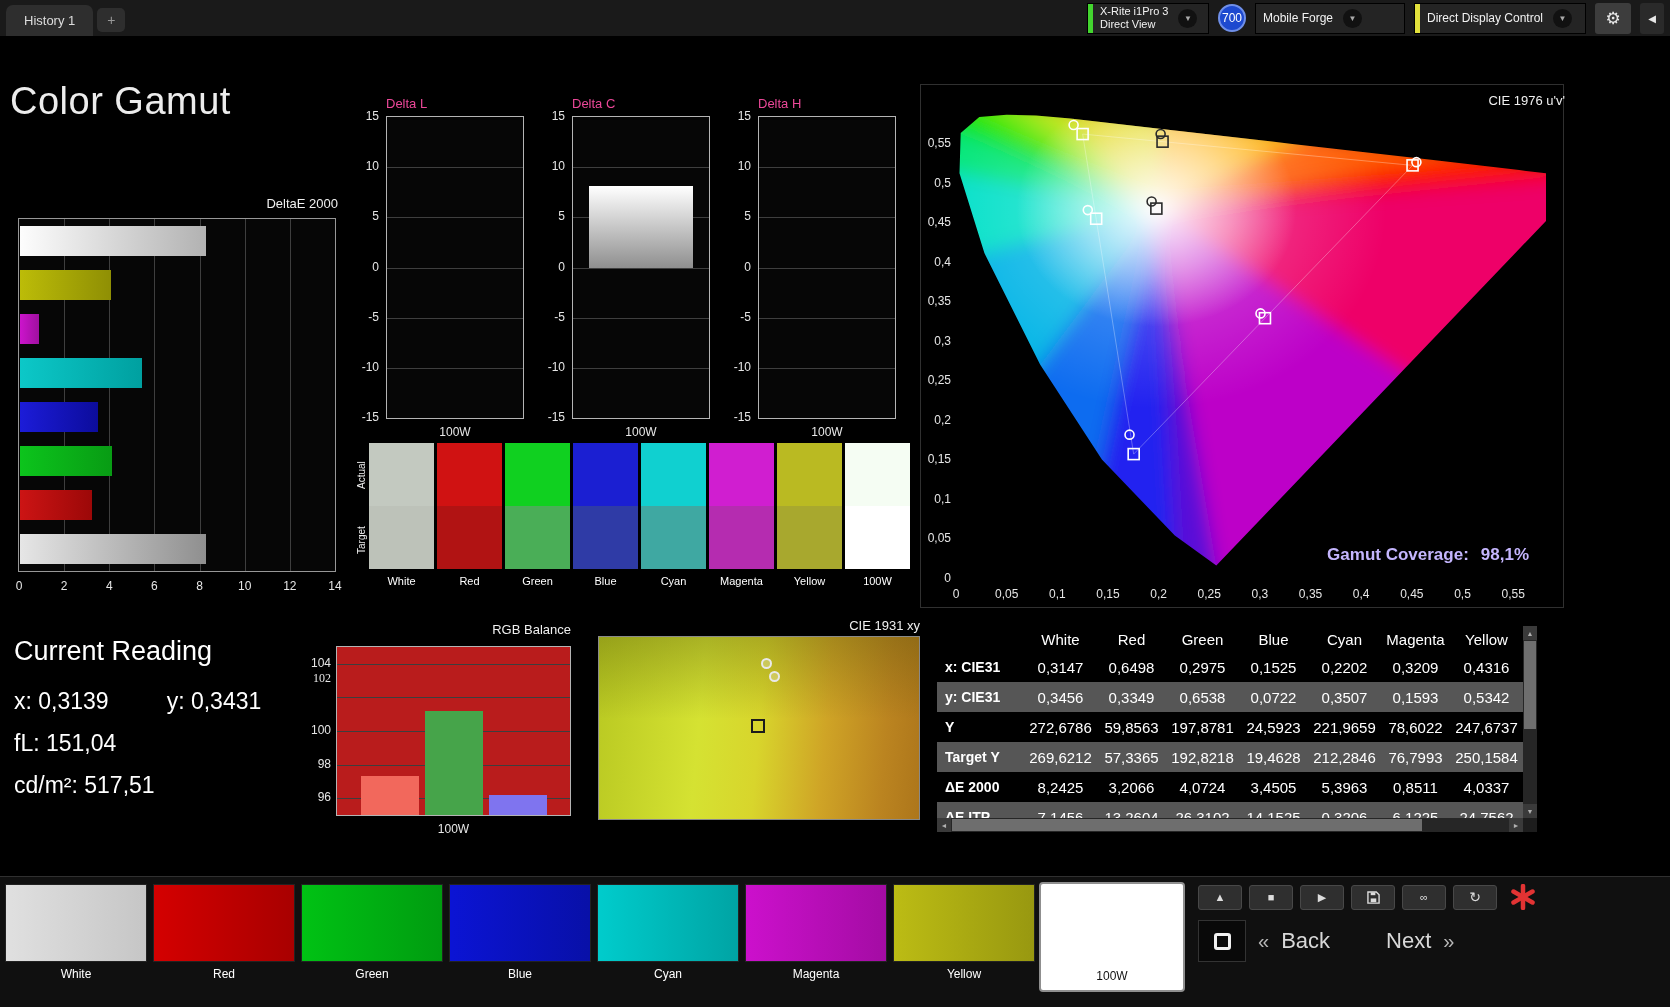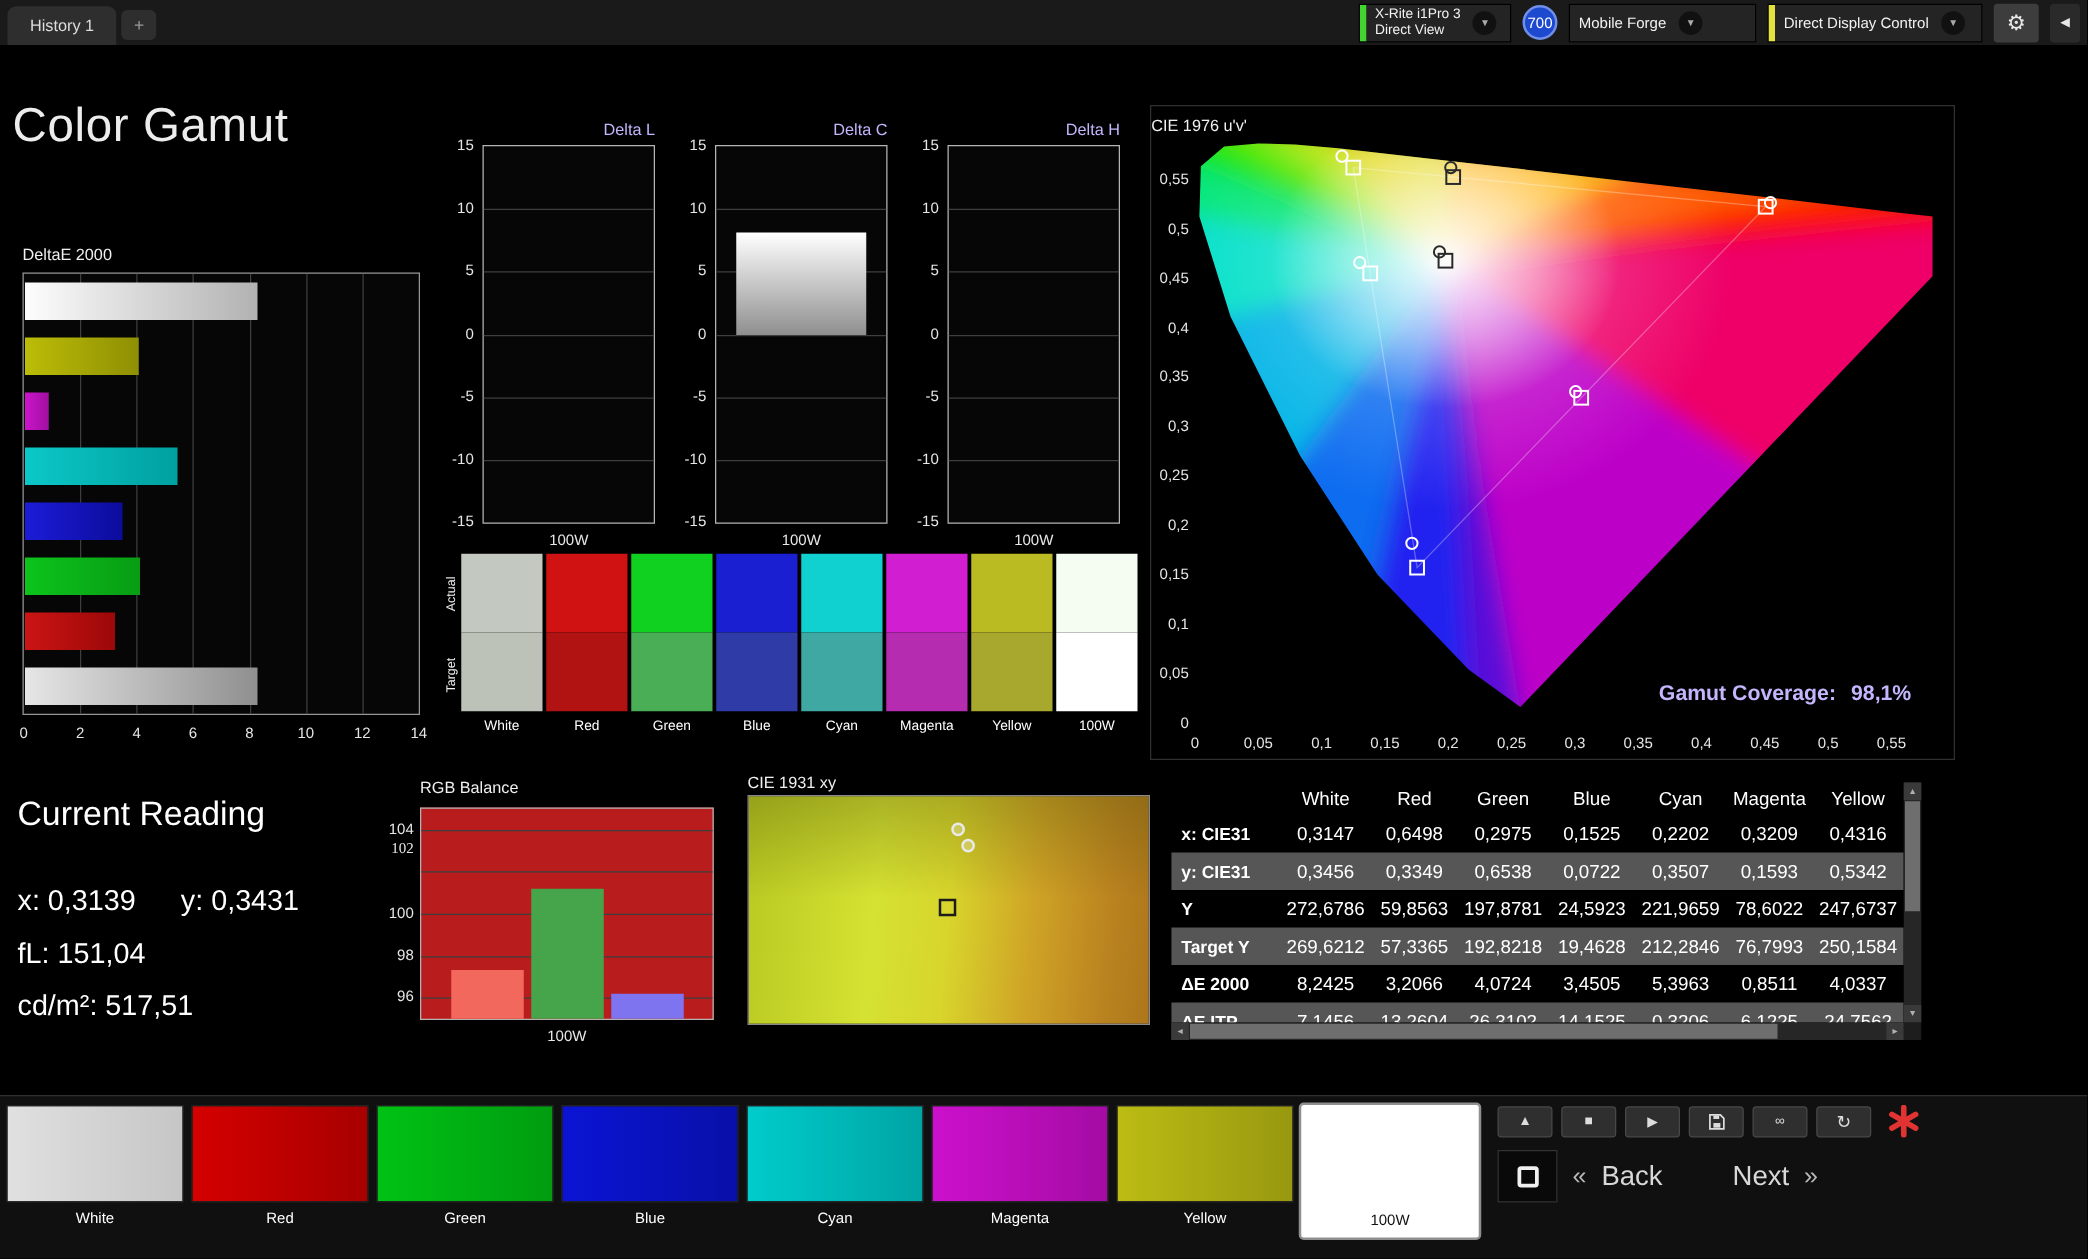--- a/index.html
+++ b/index.html
@@ -23,36 +23,36 @@
   .badge{width:28px;height:28px;border-radius:50%;background:#1d49cf;border:2px solid #6f8fe8;
        font-size:12px;display:flex;align-items:center;justify-content:center;color:#fff}
   .icon-btn{width:36px;height:31px;background:#3d3d3d;border-radius:3px;color:#e8e8e8;font-size:17px;
        display:flex;align-items:center;justify-content:center}
   .icon-btn.slim{width:24px;background:#2a2a2a}
 
   
   #page-title{position:absolute;left:10px;top:80px;font-size:38px;color:#ececec;letter-spacing:.5px}
 
   
-  .chart-title{font-size:13px;color:#f0f0f0;text-align:left}
+  .chart-title{font-size:13px;color:#f0f0f0;text-align:right}
   .vline{position:absolute;top:0;bottom:0;width:1px;background:#3e3e3e}
   .hline{position:absolute;left:0;right:0;height:1px;background:#3e3e3e}
   .ticklabel{position:absolute;font-size:12px;color:#e6e6e6;transform:translateX(-50%);white-space:nowrap}
   .yticklabel{position:absolute;font-size:12px;color:#e6e6e6;width:26px;text-align:right;white-space:nowrap}
 
   
   #deltae-panel{position:absolute;left:18px;top:196px;width:322px;height:410px}
   #de-title{position:absolute;top:0;left:0;width:320px}
   #de-plot{position:absolute;left:0;top:22px;width:318px;height:354px;border:1px solid #979797;background:#060606}
   .bar-h{position:absolute;left:1px}
 
   
   #delta-row{position:absolute;left:352px;top:96px;display:flex;gap:14px}
   .delta-panel{width:172px;height:350px;position:relative}
-  .dtitle{position:absolute;left:34px;top:0;width:138px;text-align:right;font-size:13px;color:#c4b5fd}
+  .dtitle{position:absolute;left:34px;top:0;width:138px;text-align:left;font-size:13px;color:#ec4899}
   .dplot{position:absolute;left:34px;top:20px;width:138px;height:303px;border:1px solid #b4b4b4;background:#060606}
   .dbar{position:absolute;left:16px;width:104px;background:linear-gradient(180deg,#ffffff,#8f8f8f)}
   .dxlabel{position:absolute;left:34px;top:329px;width:138px;text-align:center;font-size:12px;color:#e8e8e8}
 
   
   #comparator{position:absolute;left:354px;top:443px;width:556px;height:152px;background:#000;display:flex}
   .comp-gutter{width:15px;display:flex;flex-direction:column;padding-bottom:22px}
   .comp-gutter span{flex:1;writing-mode:vertical-rl;transform:rotate(180deg);font-size:10px;color:#f0f0f0;
        display:flex;align-items:center;justify-content:center}
   .comp-cols{flex:1;display:flex;gap:3px}
@@ -63,21 +63,21 @@
   
   #cie-panel{position:absolute;left:920px;top:84px;width:644px;height:524px;background:#000;border:1px solid #303030}
   #cie-title{position:absolute;top:8px;left:0;width:644px}
   #cie-svg{position:absolute;left:35px;top:28px;background:#000}
   #coverage{position:absolute;right:34px;top:460px;font-size:17px;font-weight:bold;display:flex;gap:12px;color:#c4b5fd}
 
   
   #current-reading{position:absolute;left:14px;top:636px;width:300px}
   #cr-title{font-size:27px;color:#fff}
   .cr-line{font-size:23px;color:#fff;display:flex;margin-top:15px}
-  .cr-line.first{margin-top:40px;gap:36px}
+  .cr-line.first{margin-top:21px;gap:58px}
 
   
   #rgb-panel{position:absolute;left:310px;top:620px;width:270px;height:215px}
   #rgb-title{position:absolute;top:2px;left:26px;width:235px}
   #rgb-plot{position:absolute;left:26px;top:26px;width:235px;height:170px;border:1px solid #b4b4b4;background:#b91c1c}
   .vbar{position:absolute}
   #rgb-xlabel{position:absolute;left:26px;top:202px;width:235px;text-align:center;font-size:12px;color:#e8e8e8}
 
   
   #cie31-panel{position:absolute;left:598px;top:614px;width:322px;height:210px}

